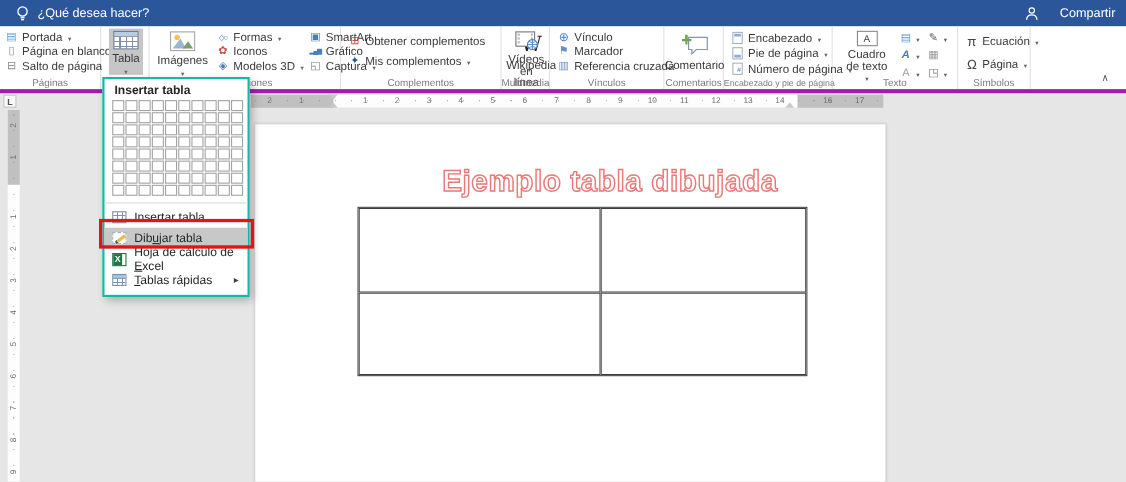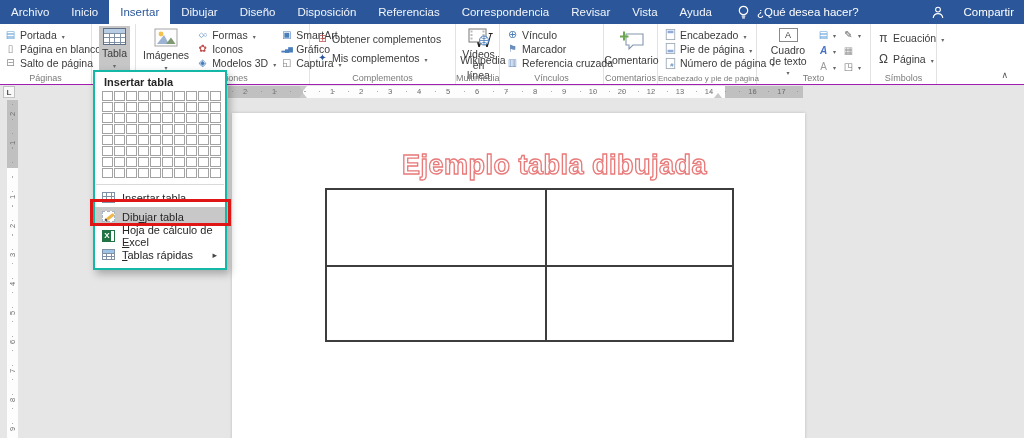--- a/index.html
+++ b/index.html
@@ -9,21 +9,21 @@
 
   
   .titlebar { position:absolute; left:0; top:0; width:1024px; height:24px; background:#2b579a; display:flex; align-items:stretch; }
   .tabs { display:flex; align-items:stretch; }
   .tab { display:flex; align-items:center; padding:0 11px; font-size:11.5px; color:#f2f5fa; cursor:default; white-space:nowrap; }
   .tab.active { background:#ffffff; color:#2b579a; }
   .tellme { display:flex; align-items:center; gap:7px; margin-left:14px; color:#ffffff; font-size:11.5px; white-space:nowrap; }
   .share { position:absolute; right:10px; top:0; height:24px; display:flex; align-items:center; gap:20px; color:#ffffff; font-size:11.5px; }
 
   
-  .ribbon { position:absolute; left:0; top:24px; width:1024px; height:61px; background:#ffffff; border-bottom:1px solid #a21caf; display:flex; }
+  .ribbon { position:absolute; left:0; top:24px; width:1024px; height:61px; background:#ffffff; border-bottom:4px solid #a21caf; display:flex; }
   .rgroup { position:relative; border-right:1px solid #e2e2e2; padding:2px 2px 13px 4px; display:flex; gap:2px; }
   .rlabel { position:absolute; bottom:1px; left:0; right:0; text-align:center; font-size:9px; color:#7a7a7a; white-space:nowrap; }
   .rlabel.tiny { font-size:8px; }
   .vcol { display:flex; flex-direction:column; justify-content:flex-start; gap:1px; padding-top:1px; }
   .smbtn { display:flex; align-items:center; gap:3px; font-size:10.5px; color:#3b3b3b; height:15px; white-space:nowrap; cursor:default; }
   .sicon { width:13px; min-width:13px; display:inline-flex; justify-content:center; align-items:center; font-size:10px; line-height:1; }
   .bigbtn { display:flex; flex-direction:column; align-items:center; justify-content:flex-start; font-size:10.5px; color:#3b3b3b; text-align:center; line-height:10.5px; padding:2px 3px 0 3px; cursor:default; }
   .bigbtn .bicon { height:24px; display:flex; align-items:center; justify-content:center; margin-bottom:3px; }
   .bigbtn.pressed { background:#c6c6c6; }
   .dda::after { content:"▾"; font-size:6px; color:#666; margin-left:2px; }
@@ -119,33 +119,20 @@
   .excel-icon { width:13px; min-width:13px; height:12px; background:#fff; border:1px solid #217346; position:relative; }
   .excel-icon::before { content:"X"; position:absolute; left:0; top:0; width:8px; height:100%; background:#217346; color:#fff; font-size:8px; font-weight:bold; display:flex; align-items:center; justify-content:center; }
   .red-box { position:absolute; left:90px; top:199px; width:141px; height:27px; border:3px solid #e01515; z-index:50; }
 </style>
 </head>
 <body>
 
 <div class="app">
 
   <div class="titlebar">
-    <div class="tabs">
-      <div class="tab">Archivo</div>
-      <div class="tab">Inicio</div>
-      <div class="tab active">Insertar</div>
-      <div class="tab">Dibujar</div>
-      <div class="tab">Diseño</div>
-      <div class="tab">Disposición</div>
-      <div class="tab">Referencias</div>
-      <div class="tab">Correspondencia</div>
-      <div class="tab">Revisar</div>
-      <div class="tab">Vista</div>
-      <div class="tab">Ayuda</div>
-    </div>
     <div class="tellme">
       <svg width="13" height="15" viewBox="0 0 13 15">
         <circle cx="6.5" cy="5.5" r="4.2" fill="none" stroke="#fff" stroke-width="1.2"></circle>
         <rect x="4.7" y="10.5" width="3.6" height="1.2" fill="#fff"></rect>
         <rect x="5.1" y="12.3" width="2.8" height="1.2" fill="#fff"></rect>
       </svg>
       <span>¿Qué desea hacer?</span>
     </div>
     <div class="share">
       <svg width="12" height="13" viewBox="0 0 12 13">
@@ -400,21 +387,21 @@
         <span class="rnum" style="left: 99px;">1</span>
         <span class="rnum" style="left: 128px;">2</span>
         <span class="rnum" style="left: 157px;">3</span>
         <span class="rnum" style="left: 186px;">4</span>
         <span class="rnum" style="left: 215px;">5</span>
         <span class="rnum" style="left: 244px;">6</span>
         <span class="rnum" style="left: 273px;">7</span>
         <span class="rnum" style="left: 302px;">8</span>
         <span class="rnum" style="left: 331px;">9</span>
         <span class="rnum" style="left: 360px;">10</span>
-        <span class="rnum" style="left: 389px;">20</span>
+        <span class="rnum" style="left: 389px;">11</span>
         <span class="rnum" style="left: 418px;">12</span>
         <span class="rnum" style="left: 447px;">13</span>
         <span class="rnum" style="left: 476px;">14</span>
         <span class="rnum" style="left: 519.5px;">16</span>
         <span class="rnum" style="left: 548.5px;">17</span>
       </div>
   </div>
 
   <div class="doc-area">
     <div class="v-ruler">

